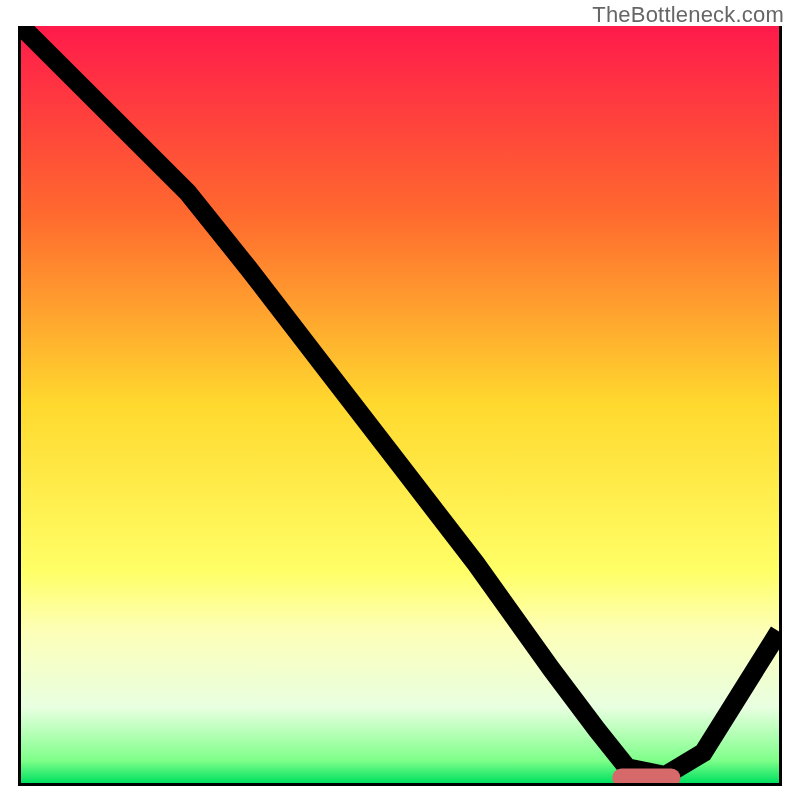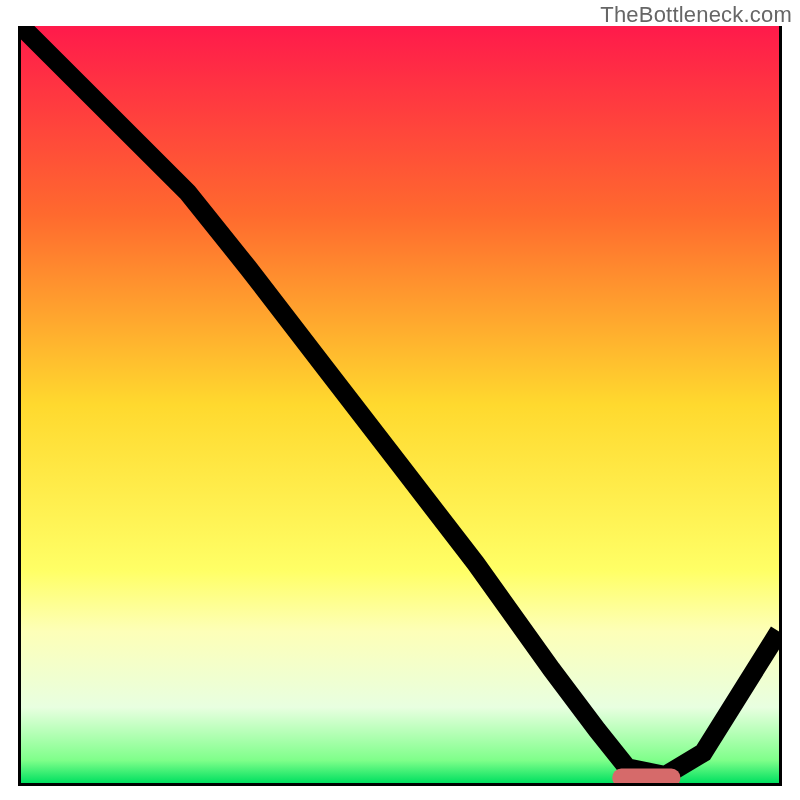--- a/index.html
+++ b/index.html
@@ -12,21 +12,21 @@
     font-family: Arial, Helvetica, sans-serif;
   }
   .container {
     position: relative;
     width: 800px;
     height: 800px;
   }
   .watermark {
     position: absolute;
     top: 2px;
-    right: 8px;
+    right: 16px;
     color: #666;
     font-size: 22px;
     font-weight: 500;
     letter-spacing: 0.2px;
   }
   .plot-frame {
     position: absolute;
     left: 18px;
     top: 26px;
     width: 764px;

